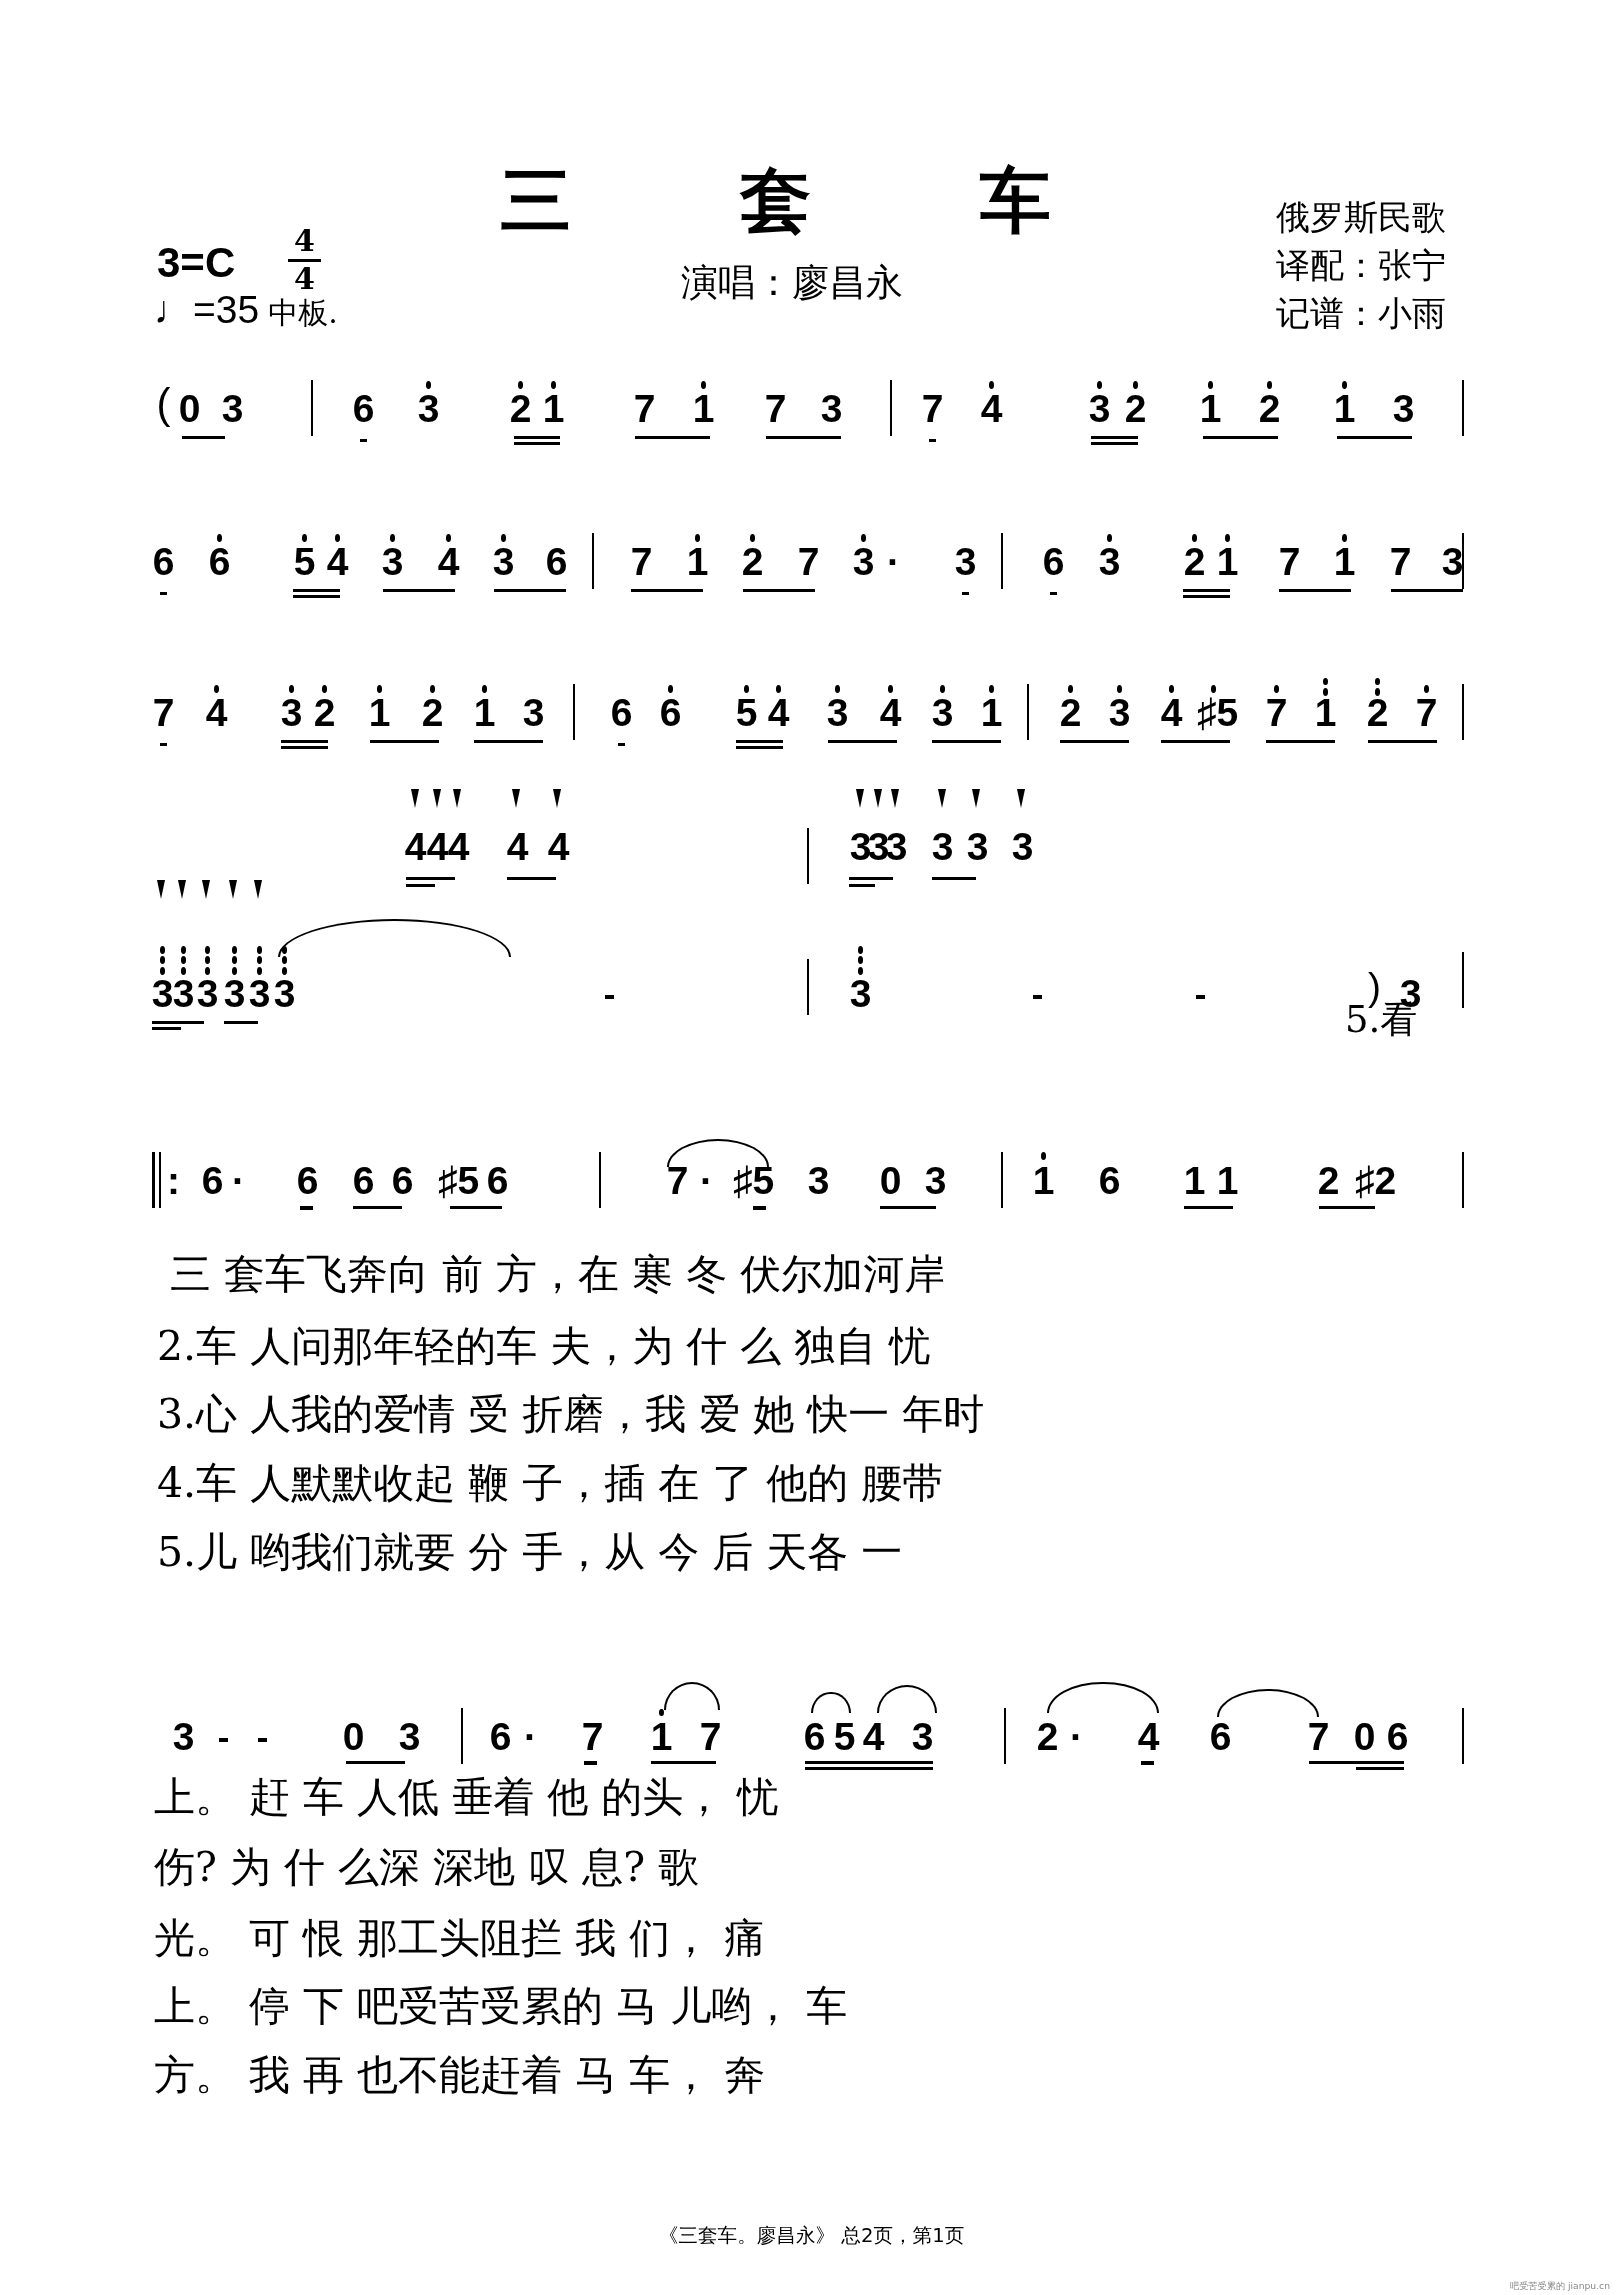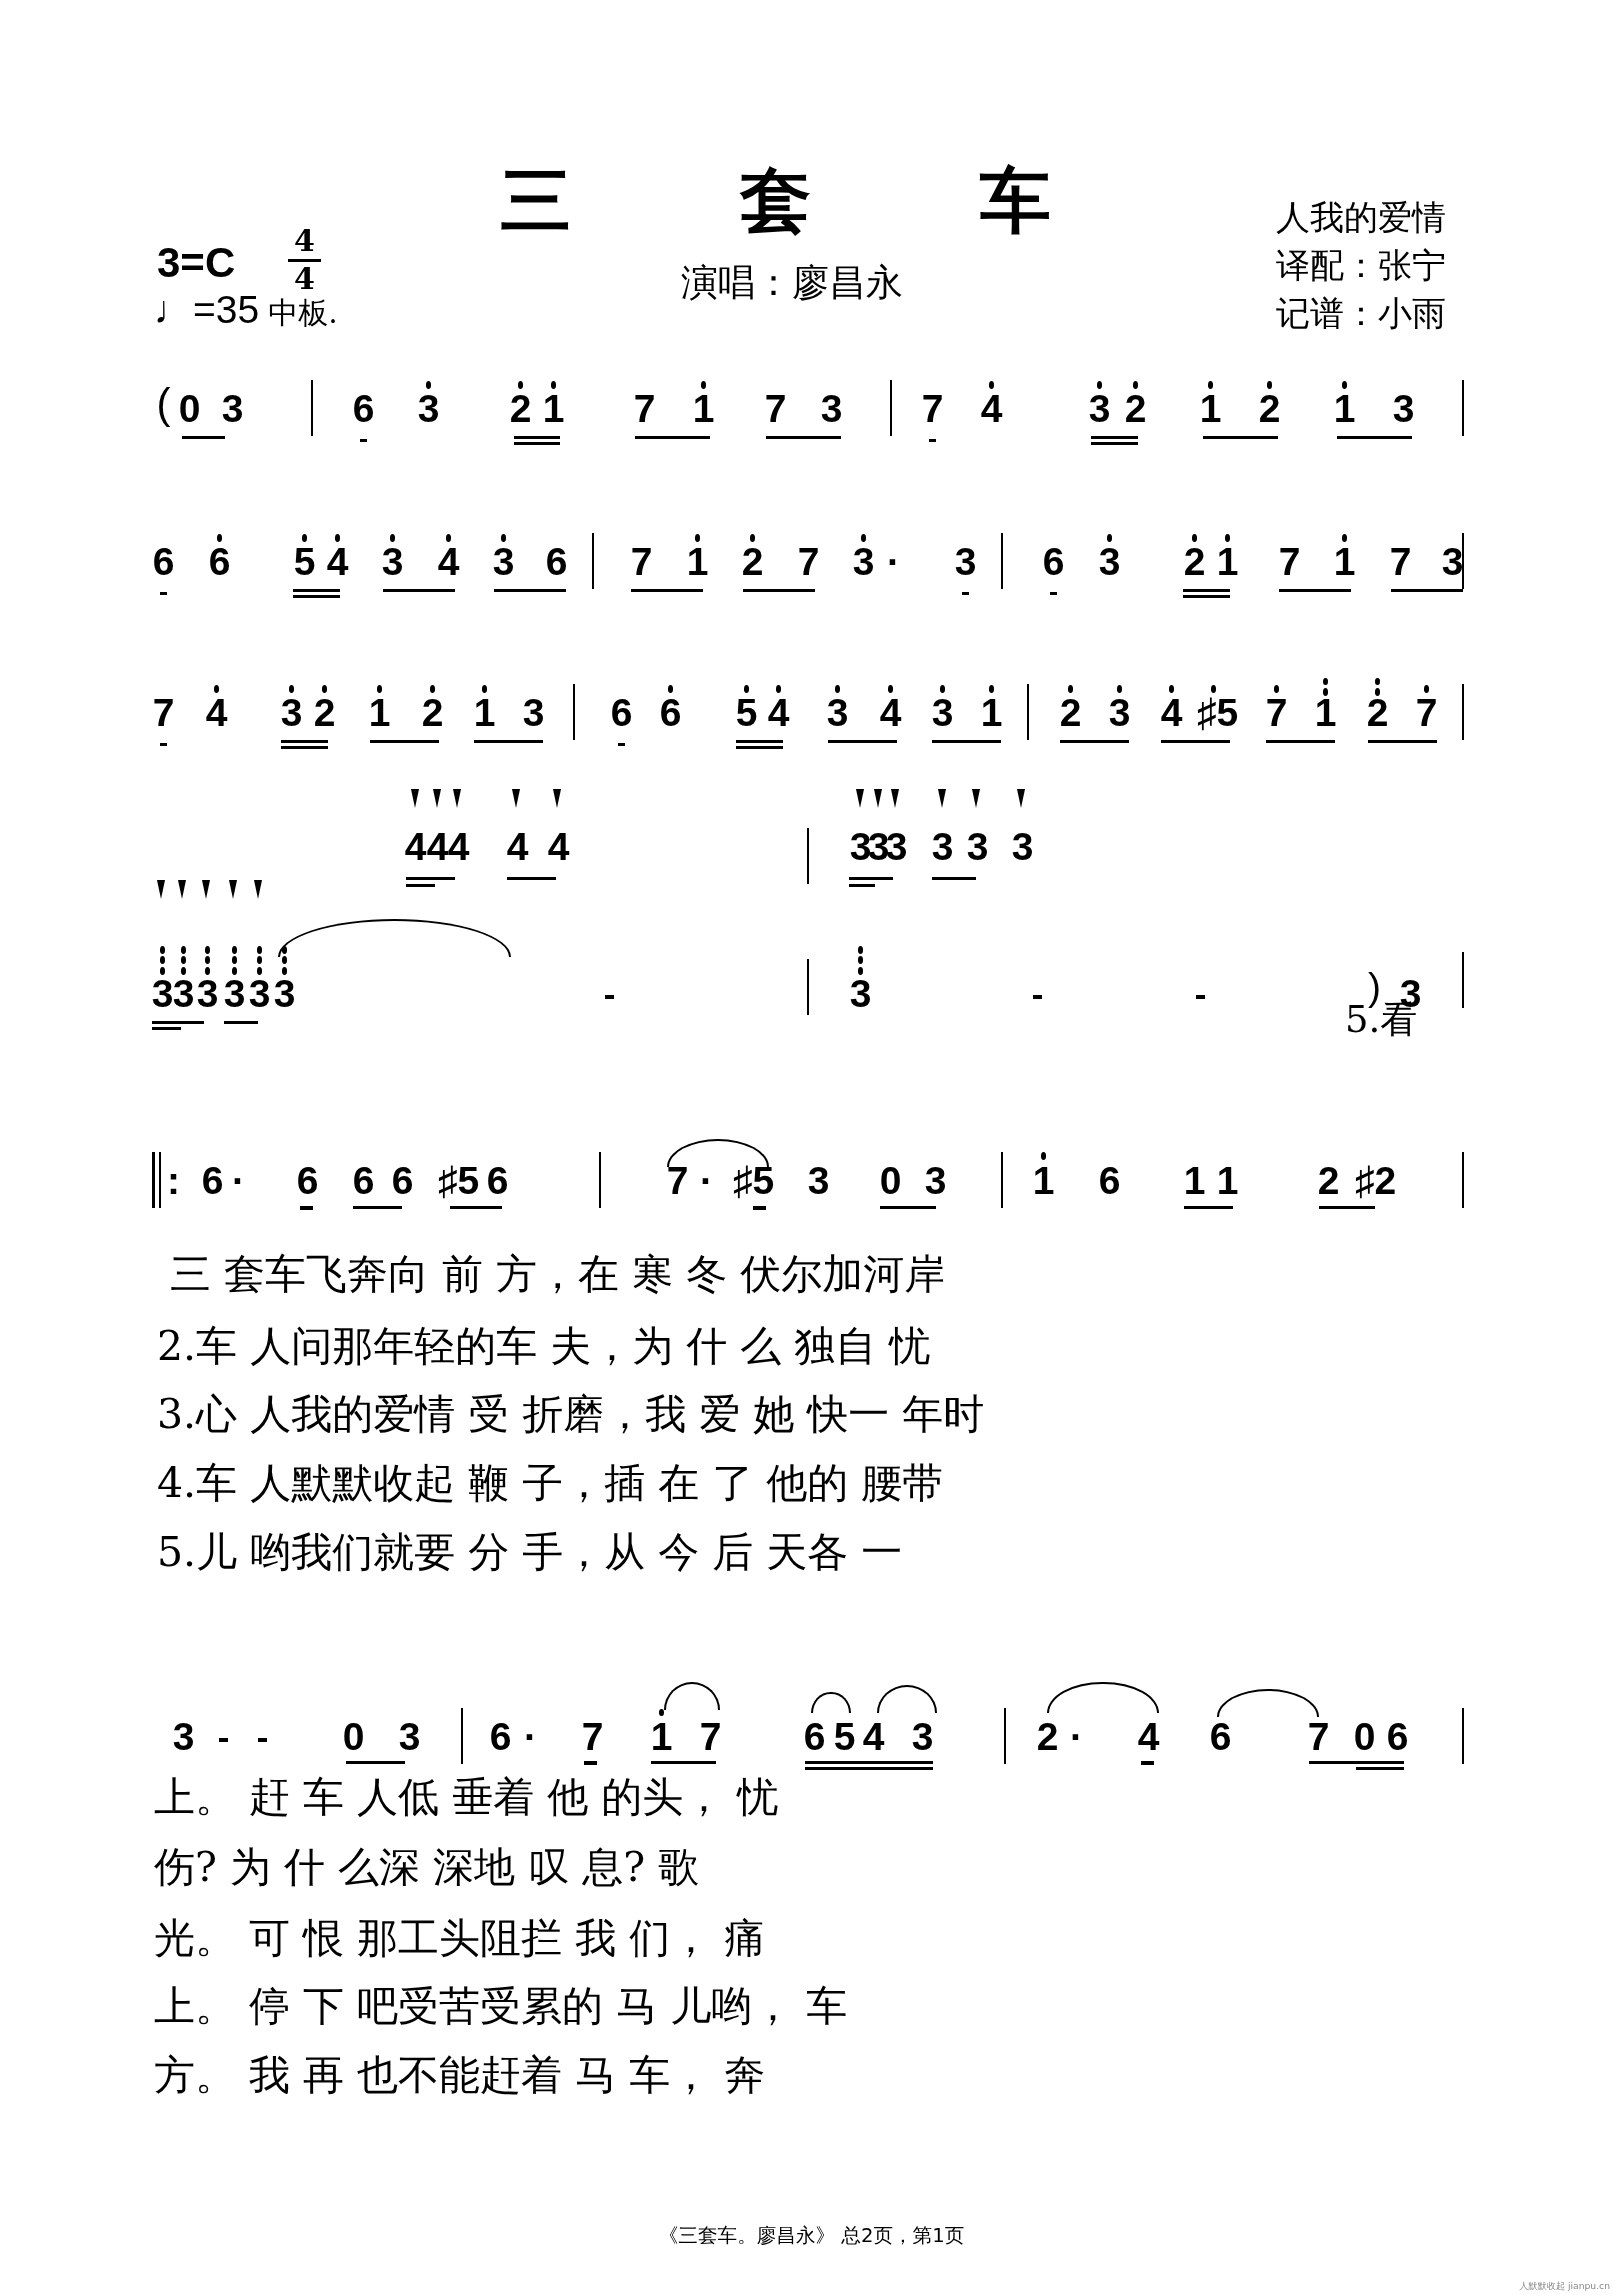--- a/index.html
+++ b/index.html
@@ -42,21 +42,21 @@
 <div class="abs timesig">
   <span>4</span>
   <span class="bar"></span>
   <span>4</span>
 </div>
 <div class="abs tempo">
   <span>♩=35</span><span class="cn">中板.</span>
 </div>
 <div class="abs singer">演唱：廖昌永</div>
 <div class="abs credits">
-  <div>人我的爱情</div>
+  <div>俄罗斯民歌</div>
   <div>译配：张宁</div>
   <div>记谱：小雨</div>
 </div>
 
 <div class="abs staff" style="top:380px;height:72px;">
   <div class="note" style="left:147px;top:0;font-weight:normal;font-size:42px;">(</div>
   <div class="note" style="left:173px;top:6.5px;">0</div>
   <div class="note" style="left:216px;top:6.5px;">3</div>
   <div class="uline" style="left:182px;width:43px;top:56px;"></div>
   <div class="barline" style="left:311px;top:0;height:56px;"></div>
@@ -314,14 +314,14 @@
 
 <div class="abs" style="left:0;top:0;">
   <div class="lyric-row" style="top:1770px;left:154px;">上。    赶  车  人低  垂着    他  的头，    忧</div>
   <div class="lyric-row" style="top:1840px;left:154px;">伤?    为  什  么深  深地    叹    息?    歌</div>
   <div class="lyric-row" style="top:1911px;left:154px;">光。    可  恨  那工头阻拦    我    们，    痛</div>
   <div class="lyric-row" style="top:1979px;left:154px;">上。    停  下  吧受苦受累的  马  儿哟，    车</div>
   <div class="lyric-row" style="top:2048px;left:154px;">方。    我  再  也不能赶着    马    车，    奔</div>
 </div>
 
 <div class="abs footer">《三套车。廖昌永》 总2页，第1页</div>
-<div class="abs watermark">人默默收起 jianpu.cn</div>
+<div class="abs watermark">吧受苦受累的 jianpu.cn</div>
 
 
 </body></html>

